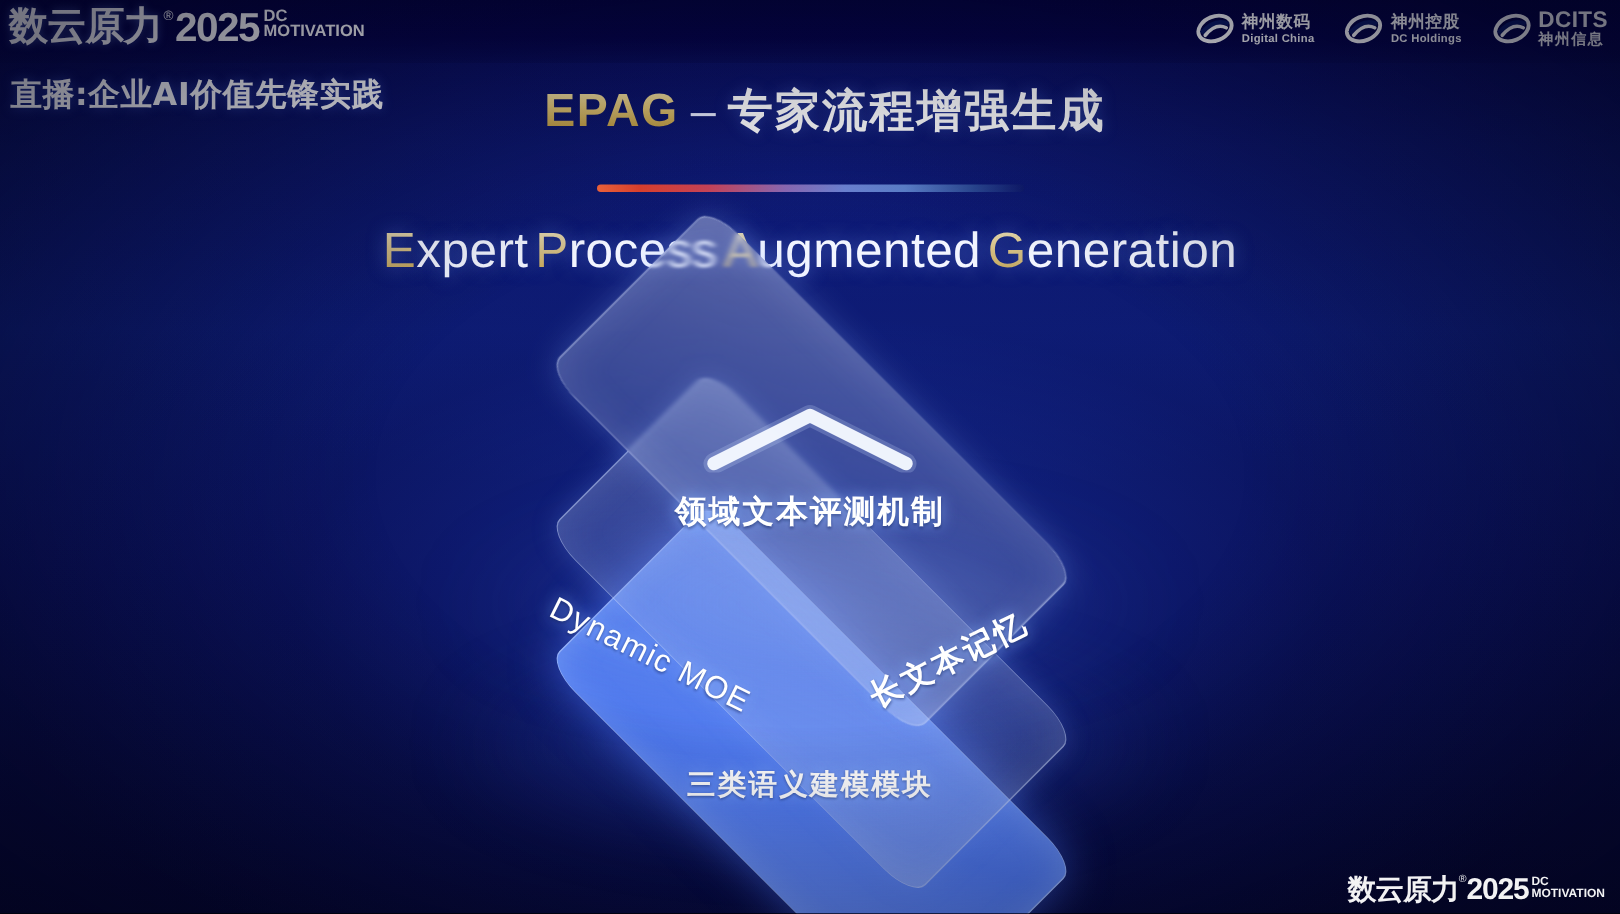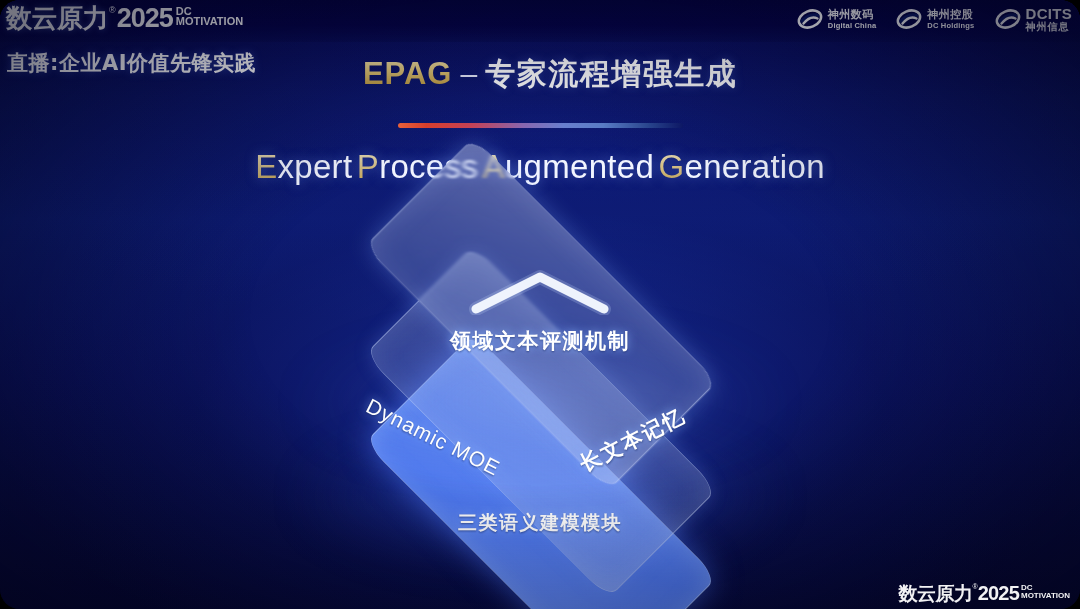--- a/index.html
+++ b/index.html
@@ -11,21 +11,20 @@
     position: relative;
     width: 1080px;
     height: 609px;
     overflow: hidden;
     font-family: "Liberation Sans", "DejaVu Sans", sans-serif;
     background:
       radial-gradient(ellipse 760px 420px at 540px 400px, rgba(30,60,190,0.55) 0%, rgba(14,28,120,0.25) 45%, rgba(5,8,48,0) 72%),
       radial-gradient(ellipse 900px 300px at 540px 120px, rgba(18,32,140,0.55) 0%, rgba(6,10,60,0) 70%),
       linear-gradient(180deg, #050347 0%, #0a1259 16%, #0c1a6a 36%, #0a1055 62%, #070a3c 85%, #05062e 100%);
     user-select: none;
-    border-radius: 20px;
   }
 
   
   .vignette {
     position: absolute;
     inset: 0;
     background:
       radial-gradient(ellipse 720px 420px at 50% 52%, rgba(0,0,0,0) 40%, rgba(2,3,24,0.55) 100%);
     pointer-events: none;
   }

